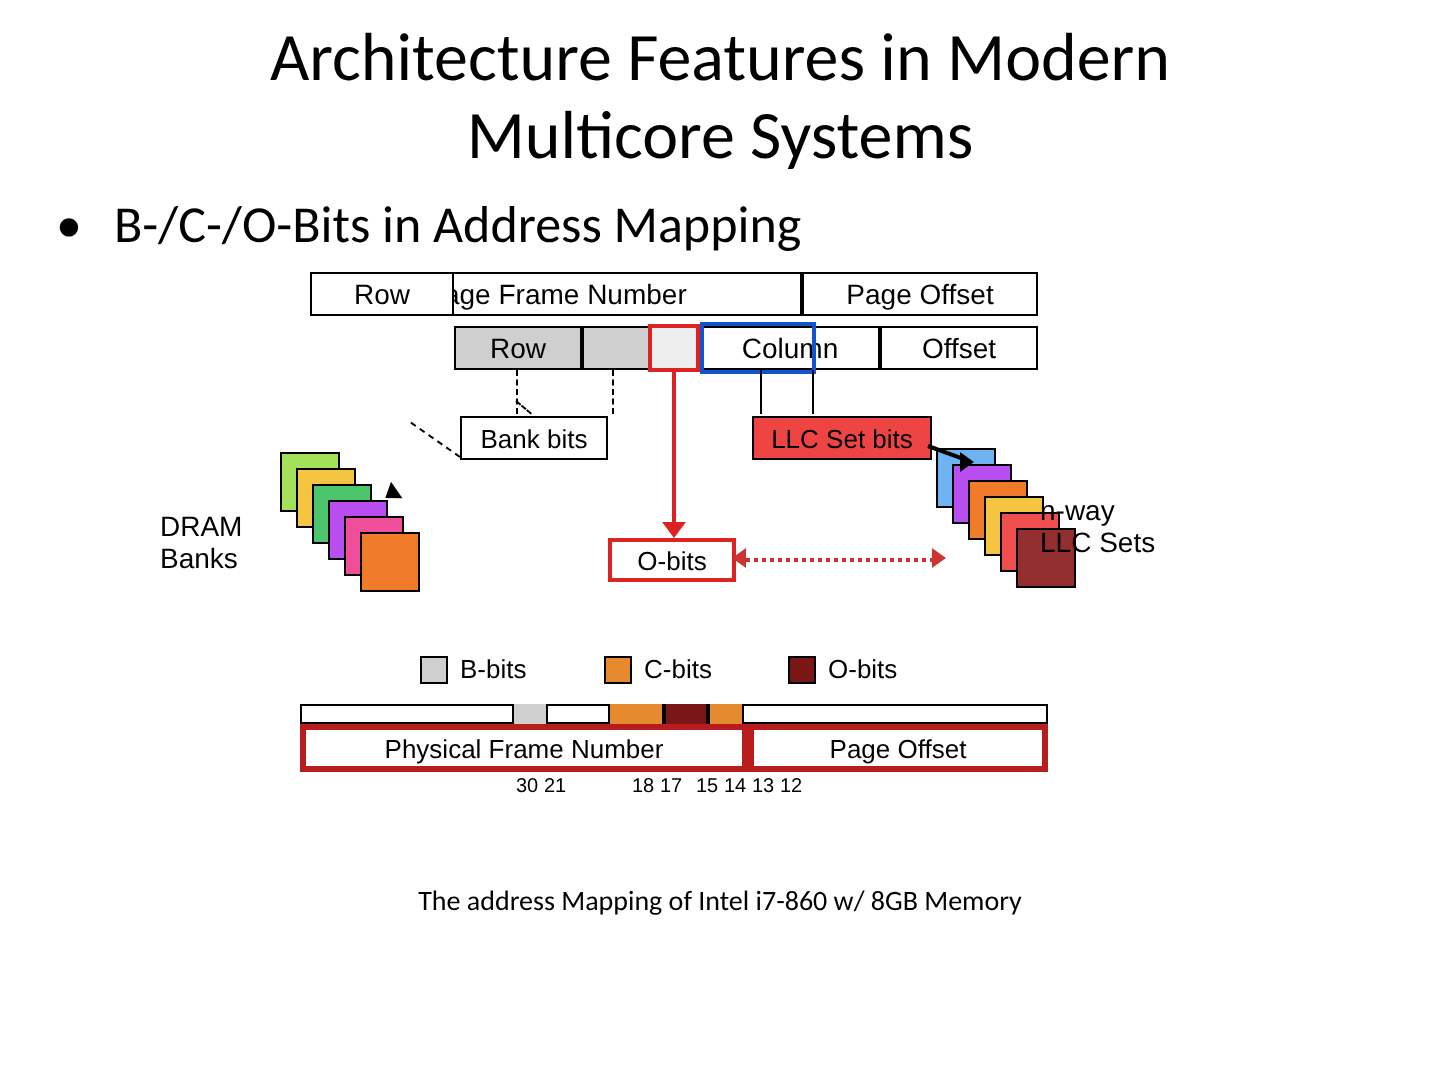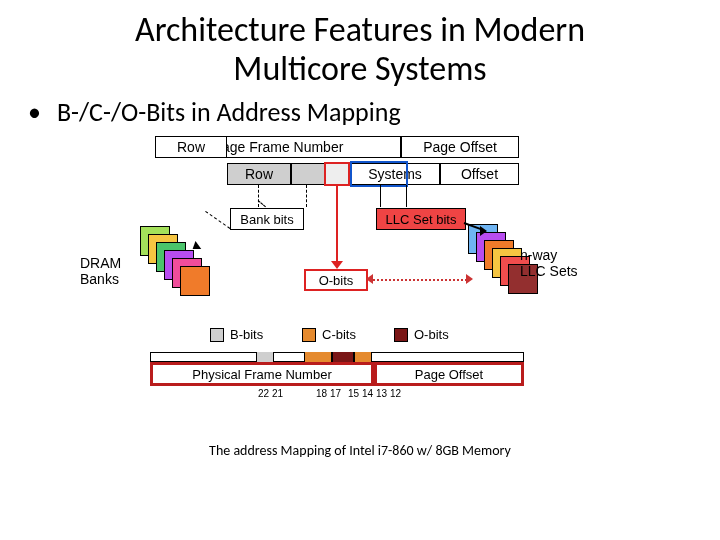--- a/index.html
+++ b/index.html
@@ -107,21 +107,21 @@
 <div class="figure">
 
   <div class="box" style="left:75px; top:0; width:246px; height:22px;">Page Frame Number</div>
   <div class="box" style="left:321px; top:0; width:118px; height:22px;">Page Offset</div>
 
   <div class="box" style="left:75px; top:27; width:72px; height:22px;">Row</div>
   <div class="box" style="left:147px; top:27px; width:64px; height:22px; background:#cfcfcf;">Row</div>
   <div class="box" style="left:211px; top:27px; width:34px; height:22px; background:#cfcfcf;"></div>
 
   <div style="position:absolute; left:244px; top:26px; width:26px; height:24px; border:2px solid #d22; box-sizing:border-box; background:#eee;"></div>
-  <div class="box" style="left:270px; top:27px; width:90px; height:22px;">Systems</div>
+  <div class="box" style="left:270px; top:27px; width:90px; height:22px;">Column</div>
   <div class="box" style="left:360px; top:27px; width:79px; height:22px;">Offset</div>
 
   <div style="position:absolute; left:270px; top:25px; width:58px; height:26px; border:2px solid #15c; box-sizing:border-box; pointer-events:none;"></div>
 
   <div style="position:absolute; left:150px; top:72px; width:72px; height:20px; border:1px solid #000; background:#fff; font-size:13px; display:flex; align-items:center; justify-content:center;">Bank bits</div>
   <div style="position:absolute; left:296px; top:72px; width:88px; height:20px; border:1px solid #000; background:#ef4444; font-size:13px; display:flex; align-items:center; justify-content:center;">LLC Set bits</div>
 
   <div style="position:absolute; left:178px; top:49px; width:0; height:22px; border-left:1px dashed #000;"></div>
   <div style="position:absolute; left:226px; top:49px; width:0; height:22px; border-left:1px dashed #000;"></div>
   <div style="position:absolute; left:178px; top:64px; width:10px; height:0; border-top:1px dashed #000; transform:rotate(40deg); transform-origin:left;"></div>
@@ -183,21 +183,21 @@
   <div style="position:absolute; left:176px; top:216px; width:18px; height:10px; background:#cfcfcf; border-left:1px solid #000; border-right:1px solid #000; box-sizing:border-box;"></div>
 
   <div style="position:absolute; left:224px; top:216px; width:28px; height:10px; background:#e58a2e; border-left:1px solid #000; border-right:1px solid #000; box-sizing:border-box;"></div>
   <div style="position:absolute; left:274px; top:216px; width:18px; height:10px; background:#e58a2e; border-left:1px solid #000; border-right:1px solid #000; box-sizing:border-box;"></div>
 
   <div style="position:absolute; left:252px; top:216px; width:22px; height:10px; background:#7a1616; border-left:1px solid #000; border-right:1px solid #000; box-sizing:border-box;"></div>
 
   <div class="addrseg" style="left:70px; top:226px; width:224px;">Physical Frame Number</div>
   <div class="addrseg" style="left:294px; top:226px; width:150px;">Page Offset</div>
 
-  <div class="tick" style="left:178px; top:252px;">22</div>
+  <div class="tick" style="left:178px; top:252px;">30</div>
   <div class="tick" style="left:192px; top:252px;">21</div>
   <div class="tick" style="left:236px; top:252px;">18</div>
   <div class="tick" style="left:250px; top:252px;">17</div>
   <div class="tick" style="left:268px; top:252px;">15</div>
   <div class="tick" style="left:282px; top:252px;">14</div>
   <div class="tick" style="left:296px; top:252px;">13</div>
   <div class="tick" style="left:310px; top:252px;">12</div>
 
 </div>
 

